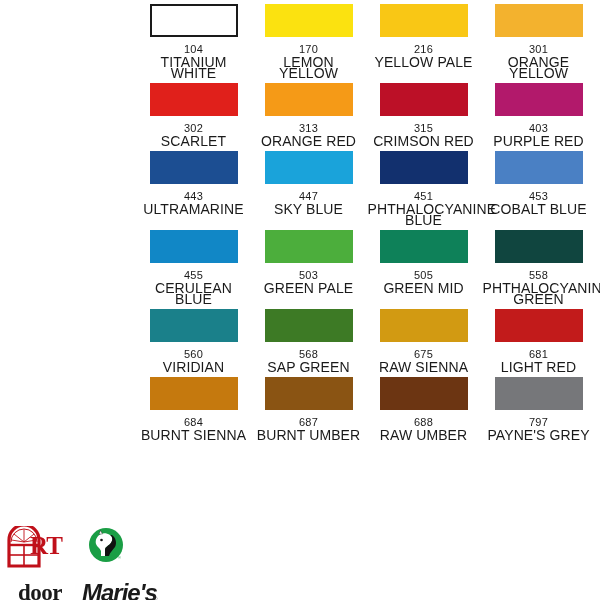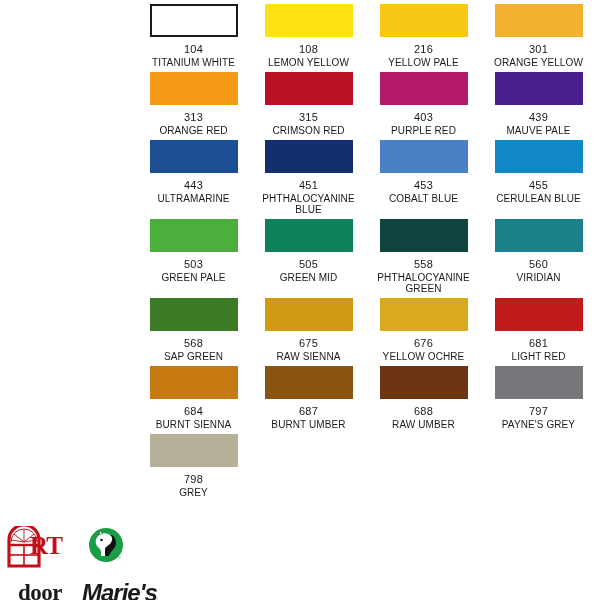--- a/index.html
+++ b/index.html
@@ -55,21 +55,21 @@
   .code {
     font-size: 11px;
     line-height: 14px;
     margin-top: 5px;
     letter-spacing: 0.2px;
     text-align: center;
     color: #1a1a1a;
   }
 
   .name {
-    font-size: 10px;
+    font-size: 14px;
     line-height: 11px;
     margin-top: 1px;
     text-align: center;
     letter-spacing: 0.1px;
     color: #1a1a1a;
     max-width: 112px;
   }
 
   
   .logo {
@@ -151,59 +151,64 @@
 <div id="chart">
 
   <div class="grid">
       <div class="cell">
         <div class="swatch outlined" title="TITANIUM WHITE" style="background: rgb(255, 255, 255);"></div>
         <div class="code">104</div>
         <div class="name">TITANIUM WHITE</div>
       </div>
       <div class="cell">
         <div class="swatch" title="LEMON YELLOW" style="background: rgb(251, 226, 16);"></div>
-        <div class="code">108</div>
+        <div class="code">170</div>
         <div class="name">LEMON YELLOW</div>
       </div>
       <div class="cell">
         <div class="swatch" title="YELLOW PALE" style="background: rgb(249, 199, 21);"></div>
         <div class="code">216</div>
         <div class="name">YELLOW PALE</div>
       </div>
       <div class="cell">
         <div class="swatch" title="ORANGE YELLOW" style="background: rgb(243, 178, 46);"></div>
         <div class="code">301</div>
         <div class="name">ORANGE YELLOW</div>
       </div>
       <div class="cell">
+        <div class="swatch" title="SCARLET" style="background: rgb(224, 32, 27);"></div>
+        <div class="code">302</div>
+        <div class="name">SCARLET</div>
+      </div>
+      <div class="cell">
         <div class="swatch" title="ORANGE RED" style="background: rgb(245, 154, 23);"></div>
         <div class="code">313</div>
         <div class="name">ORANGE RED</div>
       </div>
       <div class="cell">
         <div class="swatch" title="CRIMSON RED" style="background: rgb(188, 16, 39);"></div>
         <div class="code">315</div>
         <div class="name">CRIMSON RED</div>
       </div>
       <div class="cell">
         <div class="swatch" title="PURPLE RED" style="background: rgb(178, 25, 107);"></div>
         <div class="code">403</div>
         <div class="name">PURPLE RED</div>
       </div>
       <div class="cell">
-        <div class="swatch" title="MAUVE PALE" style="background: rgb(75, 31, 142);"></div>
-        <div class="code">439</div>
-        <div class="name">MAUVE PALE</div>
-      </div>
-      <div class="cell">
         <div class="swatch" title="ULTRAMARINE" style="background: rgb(28, 78, 146);"></div>
         <div class="code">443</div>
         <div class="name">ULTRAMARINE</div>
       </div>
       <div class="cell">
+        <div class="swatch" title="SKY BLUE" style="background: rgb(26, 163, 218);"></div>
+        <div class="code">447</div>
+        <div class="name">SKY BLUE</div>
+      </div>
+      <div class="cell">
         <div class="swatch" title="PHTHALOCYANINE BLUE" style="background: rgb(18, 48, 110);"></div>
         <div class="code">451</div>
         <div class="name">PHTHALOCYANINE BLUE</div>
       </div>
       <div class="cell">
         <div class="swatch" title="COBALT BLUE" style="background: rgb(74, 128, 196);"></div>
         <div class="code">453</div>
         <div class="name">COBALT BLUE</div>
       </div>
       <div class="cell">
@@ -235,25 +240,20 @@
         <div class="swatch" title="SAP GREEN" style="background: rgb(61, 122, 37);"></div>
         <div class="code">568</div>
         <div class="name">SAP GREEN</div>
       </div>
       <div class="cell">
         <div class="swatch" title="RAW SIENNA" style="background: rgb(210, 154, 18);"></div>
         <div class="code">675</div>
         <div class="name">RAW SIENNA</div>
       </div>
       <div class="cell">
-        <div class="swatch" title="YELLOW OCHRE" style="background: rgb(217, 171, 28);"></div>
-        <div class="code">676</div>
-        <div class="name">YELLOW OCHRE</div>
-      </div>
-      <div class="cell">
         <div class="swatch" title="LIGHT RED" style="background: rgb(194, 27, 27);"></div>
         <div class="code">681</div>
         <div class="name">LIGHT RED</div>
       </div>
       <div class="cell">
         <div class="swatch" title="BURNT SIENNA" style="background: rgb(197, 121, 14);"></div>
         <div class="code">684</div>
         <div class="name">BURNT SIENNA</div>
       </div>
       <div class="cell">
@@ -263,25 +263,20 @@
       </div>
       <div class="cell">
         <div class="swatch" title="RAW UMBER" style="background: rgb(108, 53, 18);"></div>
         <div class="code">688</div>
         <div class="name">RAW UMBER</div>
       </div>
       <div class="cell">
         <div class="swatch" title="PAYNE'S GREY" style="background: rgb(118, 119, 122);"></div>
         <div class="code">797</div>
         <div class="name">PAYNE'S GREY</div>
-      </div>
-      <div class="cell">
-        <div class="swatch" title="GREY" style="background: rgb(182, 176, 153);"></div>
-        <div class="code">798</div>
-        <div class="name">GREY</div>
       </div>
     </div>
 
   <div class="logo">
 
     <div class="logo-top">
 
       <svg class="door" viewBox="0 0 34 42">
         <path d="M2 40 L2 14 A15 15 0 0 1 32 14 L32 40 Z" fill="none" stroke="#c0101a" stroke-width="3.2"></path>
         <path d="M4 16 A13 13 0 0 1 30 16" fill="none" stroke="#c0101a" stroke-width="1"></path>

